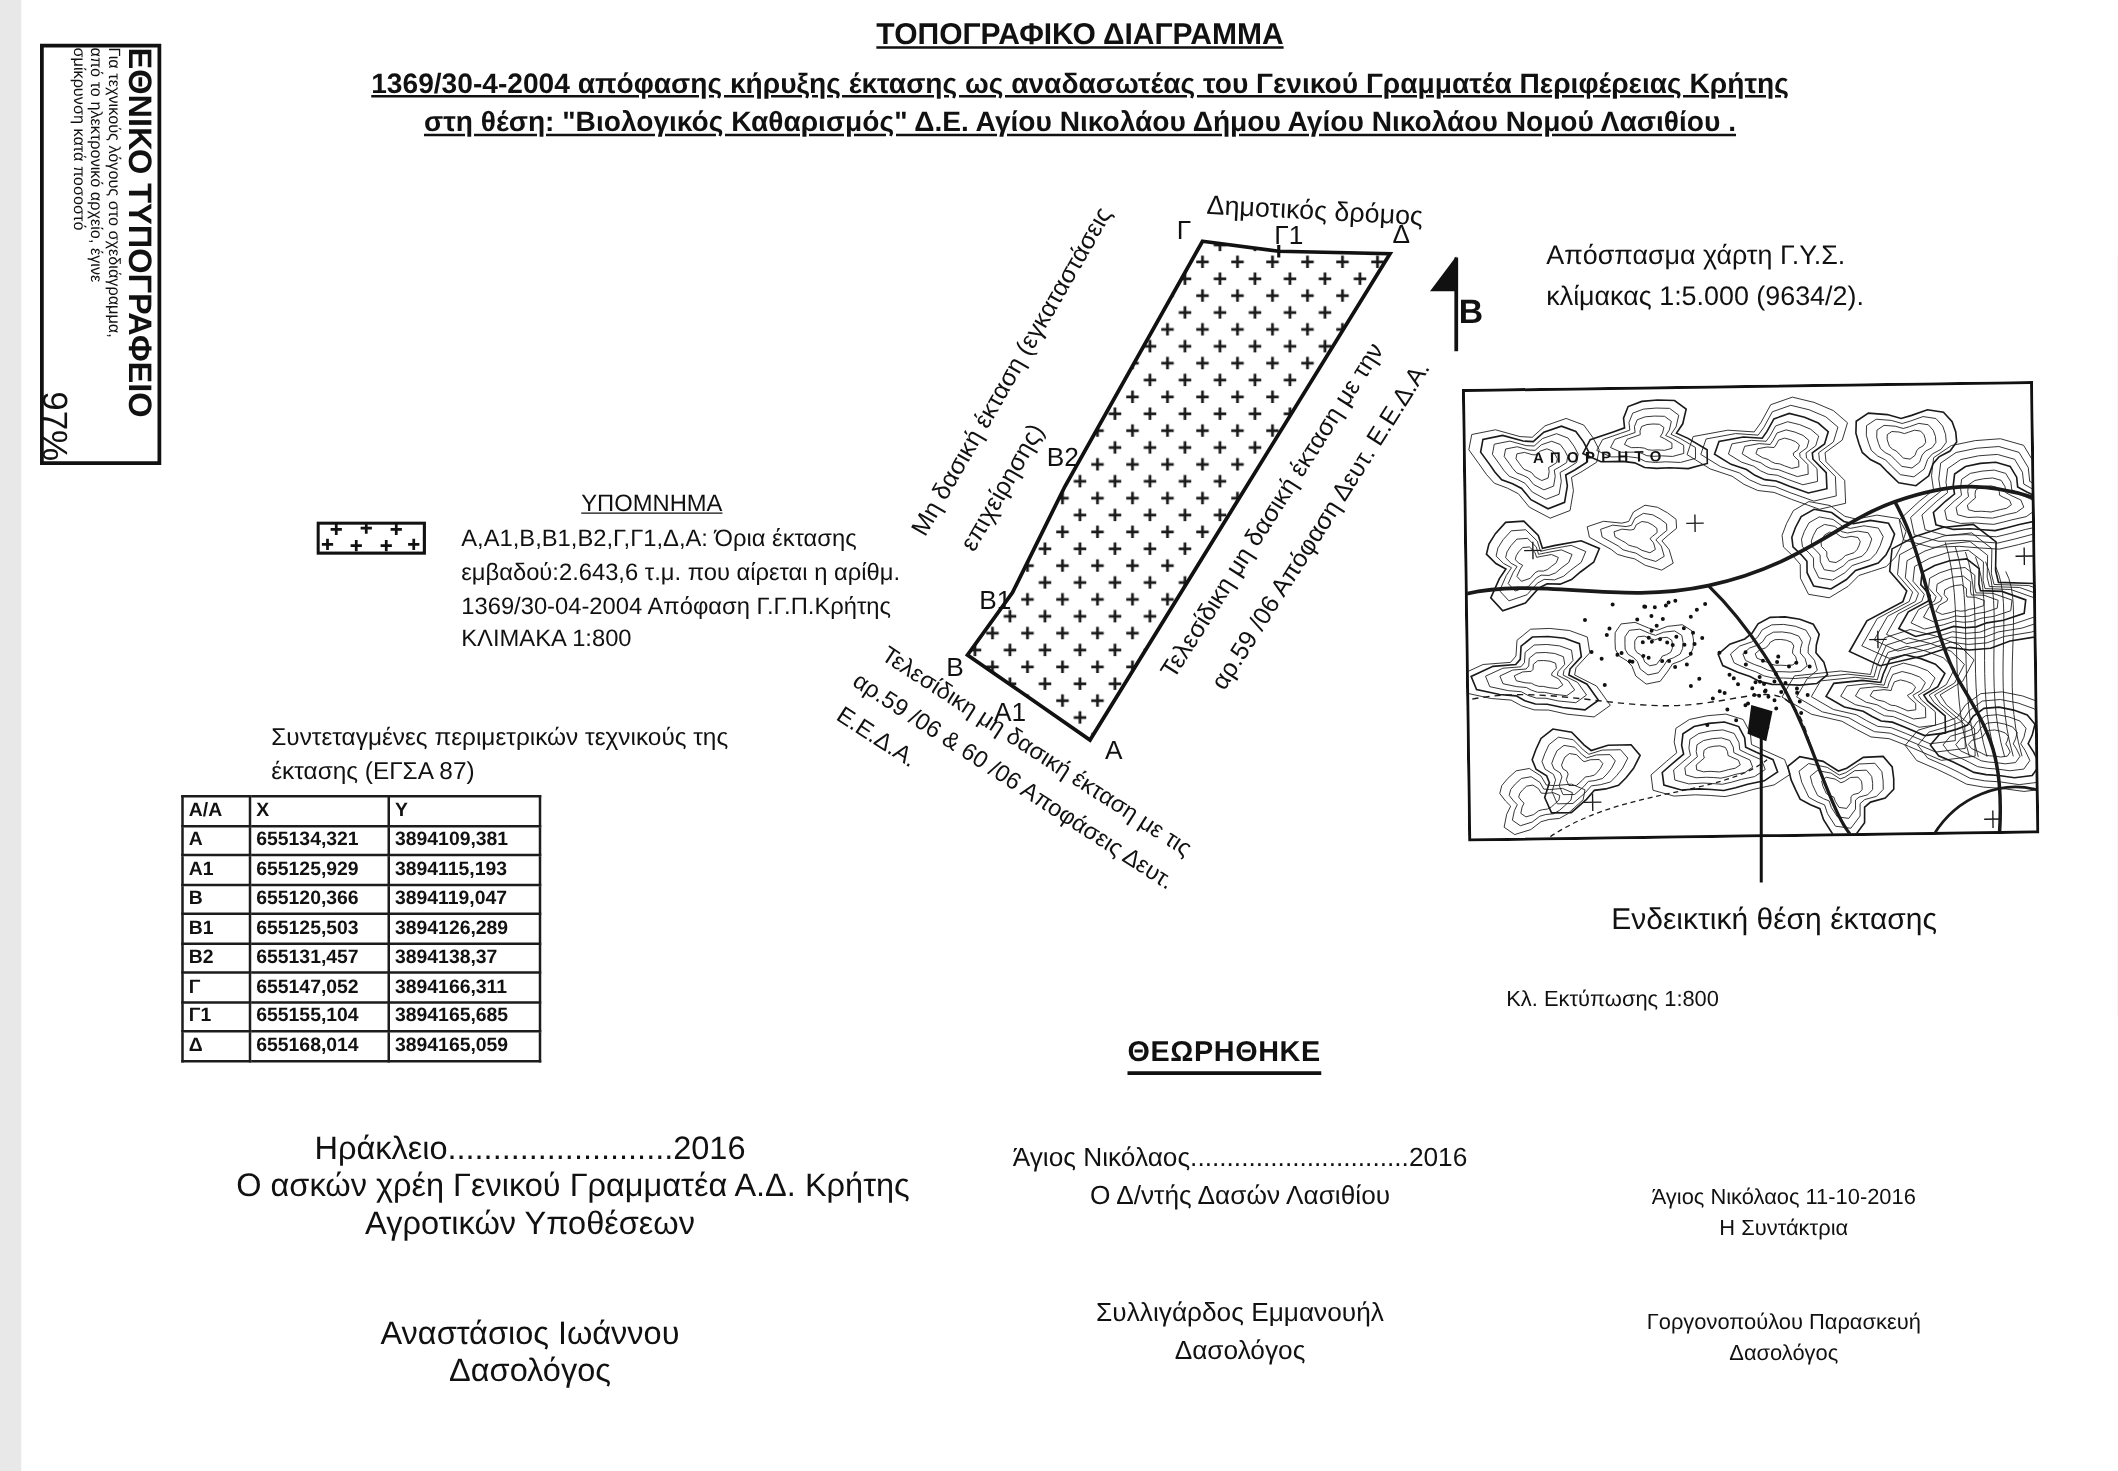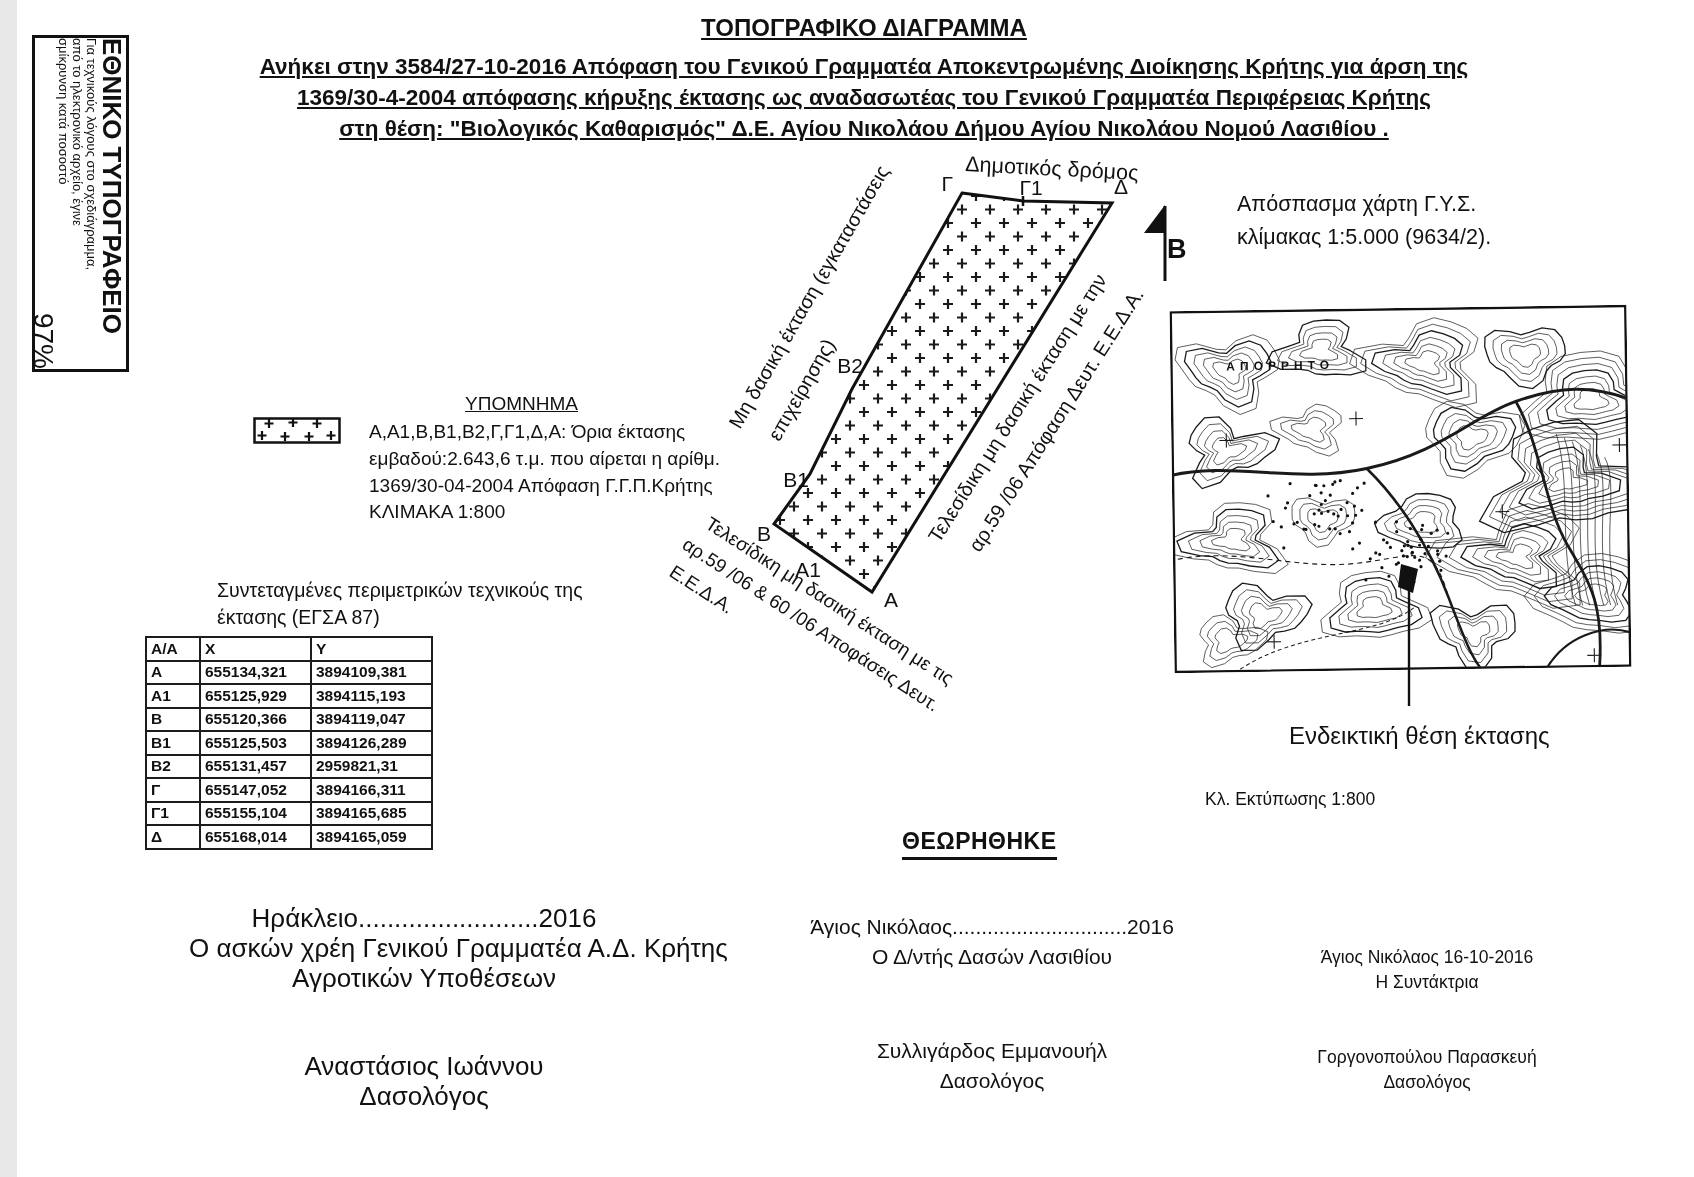--- a/index.html
+++ b/index.html
@@ -51,21 +51,20 @@
   .overlay{left:0;top:0;width:1694px;height:1177px;}
   svg text{fill:#111;}
 </style>
 </head>
 <body>
 
 <div class="page">
 
   <header class="abs doc-header">
     <div class="doc-title">ΤΟΠΟΓΡΑΦΙΚΟ ΔΙΑΓΡΑΜΜΑ</div>
-    <div class="doc-sub">Ανήκει  στην  3584/27-10-2016 Απόφαση του Γενικού Γραμματέα Αποκεντρωμένης Διοίκησης Κρήτης για άρση της</div>
     <div class="doc-sub">1369/30-4-2004 απόφασης κήρυξης έκτασης ως αναδασωτέας του Γενικού Γραμματέα Περιφέρειας Κρήτης</div>
     <div class="doc-sub">στη θέση: "Βιολογικός Καθαρισμός" Δ.Ε. Αγίου Νικολάου Δήμου Αγίου Νικολάου Νομού Λασιθίου .</div>
   </header>
 
   <div class="abs stamp-box">
     <div class="stamp-inner">
       <div class="stamp-org">ΕΘΝΙΚΟ ΤΥΠΟΓΡΑΦΕΙΟ</div>
       <div class="stamp-note">Για τεχνικούς λόγους στο σχεδιάγραμμα,</div>
       <div class="stamp-note">από το ηλεκτρονικό αρχείο, έγινε</div>
       <div class="stamp-note">σμίκρυνση κατά ποσοστό</div>
@@ -114,21 +113,21 @@
             <td>3894119,047</td>
           </tr>
       <tr>
             <td>Β1</td>
             <td>655125,503</td>
             <td>3894126,289</td>
           </tr>
       <tr>
             <td>Β2</td>
             <td>655131,457</td>
-            <td>2959821,31</td>
+            <td>3894138,37</td>
           </tr>
       <tr>
             <td>Γ</td>
             <td>655147,052</td>
             <td>3894166,311</td>
           </tr>
       <tr>
             <td>Γ1</td>
             <td>655155,104</td>
             <td>3894165,685</td>
@@ -418,19 +417,19 @@
   </div>
 
   <div class="abs sig sig-mid">
     <div>Άγιος Νικόλαος..............................2016</div>
     <div>Ο Δ/ντής Δασών Λασιθίου</div>
     <div class="sig-name-mid">Συλλιγάρδος Εμμανουήλ</div>
     <div>Δασολόγος</div>
   </div>
 
   <div class="abs sig sig-right">
-    <div>Άγιος Νικόλαος    16-10-2016</div>
+    <div>Άγιος Νικόλαος    11-10-2016</div>
     <div>Η Συντάκτρια</div>
     <div class="sig-name-right">Γοργονοπούλου Παρασκευή</div>
     <div>Δασολόγος</div>
   </div>
 
 </div>
 
 </body></html>

